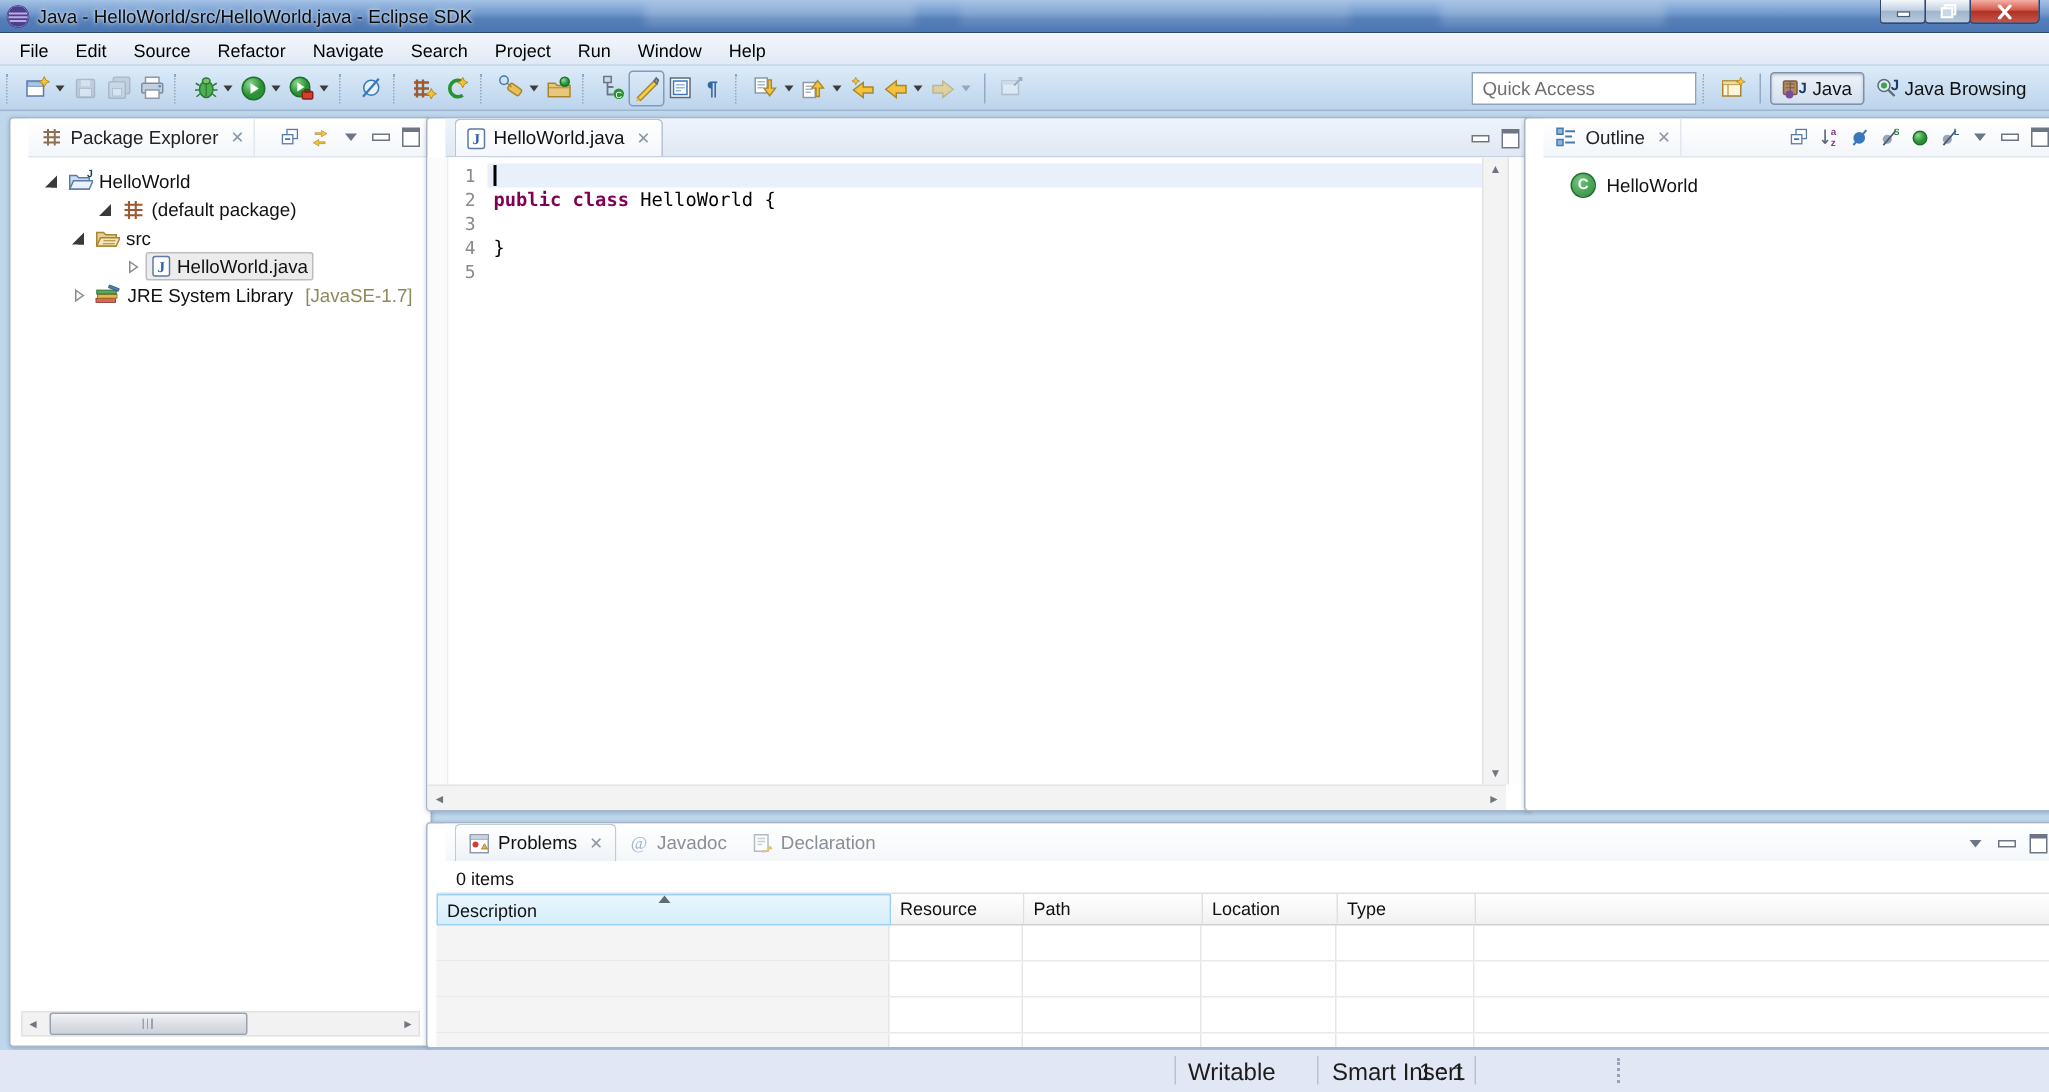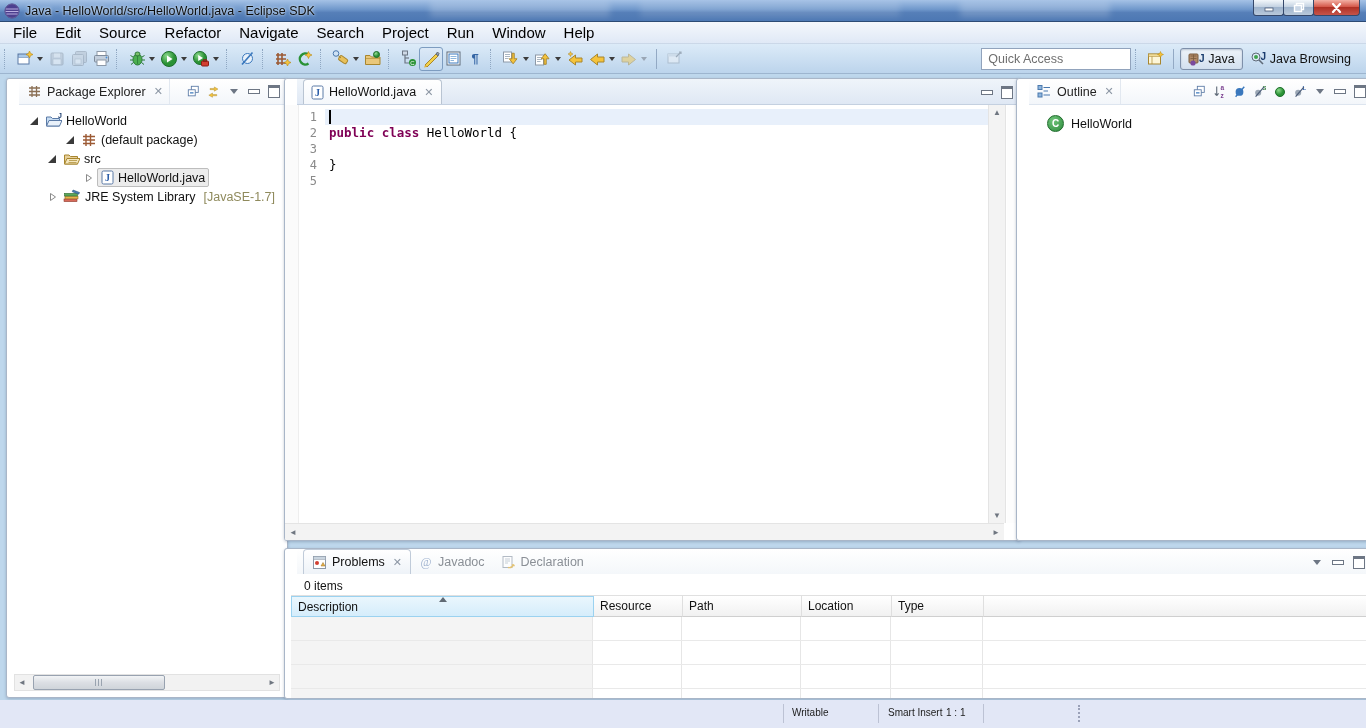--- a/index.html
+++ b/index.html
@@ -13,21 +13,21 @@
   .title-text{font-size:12.5px;color:#0c0c0c;margin-left:5px;text-shadow:0 0 4px #d5e6f8,0 0 2px #d5e6f8;}
   .ghost{position:absolute;top:2px;height:15px;background:rgba(255,255,255,.18);border-radius:3px;filter:blur(3px);}
   .winbtns{position:absolute;top:0;right:6px;display:flex;height:15px;}
   .wbtn{width:29px;height:15px;border:1px solid #35486b;border-top:none;display:flex;align-items:center;justify-content:center;
     background:linear-gradient(#f3f7fb,#c4d2e2 45%,#9fb4cd 50%,#b9c9db);border-radius:0 0 3px 3px;margin-left:-1px;}
   .wbtn.close{width:45px;background:linear-gradient(#f3b0a4,#d4584a 45%,#b03125 50%,#c6544a);border-radius:0 0 4px 3px;}
 
   
   .menubar{position:absolute;top:22px;left:0;right:0;height:21px;
     background:linear-gradient(#f4f7fc,#e0e9f6);border-bottom:1px solid #cbd8e8;
-    display:flex;align-items:flex-end;font-size:15px;color:#000;}
+    display:flex;align-items:flex-end;font-size:12px;color:#000;}
   .menu-item{padding:2px 9px;cursor:default;}
 
   
   .toolbar{position:absolute;top:44px;left:0;right:0;height:29px;
     background:linear-gradient(#dcebf8,#bcd4ec);border-bottom:1px solid #9db5cf;
     display:flex;align-items:center;}
   .tgrip{width:7px;height:20px;border-left:1px dotted #8fa7c2;margin:0 2px 0 4px;}
   .tbi{width:22px;height:22px;display:flex;align-items:center;justify-content:center;border-radius:2px;}
   .tbi.disabled{opacity:.45;}
   .tbi.toggled{background:linear-gradient(#dce9f7,#c3d9ef);outline:1px solid #7d9cc0;}
@@ -114,21 +114,21 @@
   .pcell{display:flex;align-items:center;padding-left:6px;border-right:1px solid #dfdfdf;
     background:linear-gradient(#ffffff,#f1f1f1);border-bottom:1px solid #cfcfcf;position:relative;text-align:right;}
   .pcell.sorted{background:linear-gradient(#eaf6fd,#d5edfb);border:1px solid #9bd2f0;border-right:1px solid #9bd2f0;}
   .sortarrow{position:absolute;top:0;left:50%;transform:translateX(-50%);width:0;height:0;
     border-left:4px solid transparent;border-right:4px solid transparent;border-bottom:5px solid #606a74;}
   .prow{display:flex;height:23px;border-bottom:1px solid #e9e9e9;}
   .bcell{border-right:1px solid #e6e6e6;}
   .bcell.desc{background:#f4f4f4;}
 
   
-  .statusbar{position:absolute;left:0;right:0;bottom:0;height:28px;background:#e2e7f6;font-size:10px;color:#1c1c1c;}
+  .statusbar{position:absolute;left:0;right:0;bottom:0;height:28px;background:#e2e7f6;font-size:16px;color:#1c1c1c;}
   .st{position:absolute;top:7px;}
   .stsep{position:absolute;top:4px;width:1px;height:19px;background:#bcc2d4;}
   .stgrip{position:absolute;top:5px;left:1078px;height:17px;border-left:2px dotted #9aa1b8;}
 
   .ico{display:inline-flex;}
 </style>
 </head>
 <body>
 
 <div class="app">

